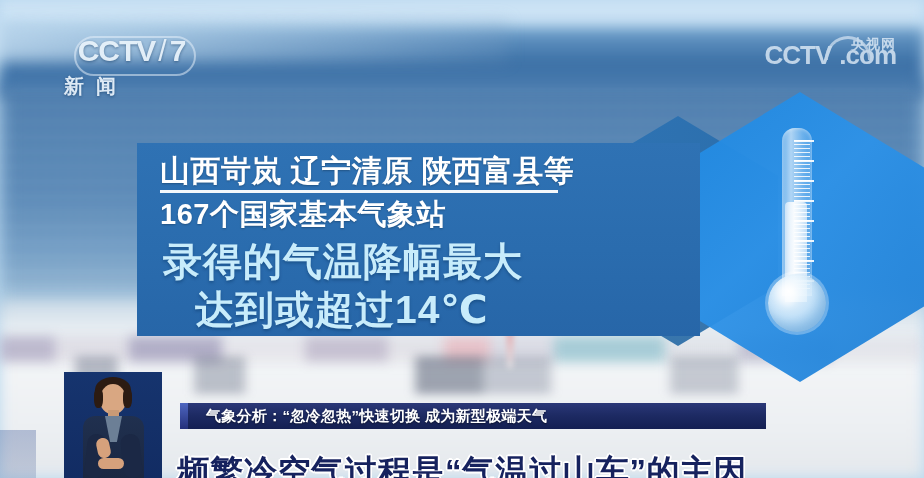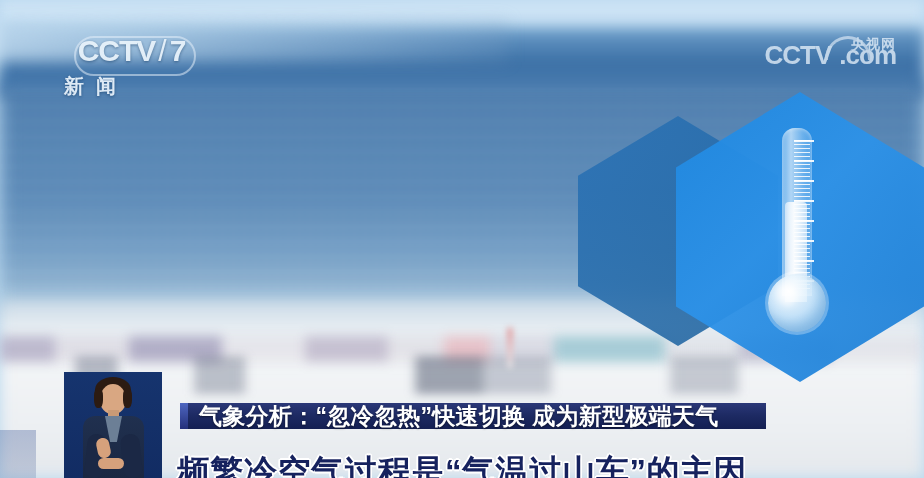--- a/index.html
+++ b/index.html
@@ -228,21 +228,21 @@
     background:#d6a17c;
   }
 
   
   .banner{
     position:absolute;left:188px;top:403px;width:578px;height:26px;
     background:linear-gradient(180deg,#2b3878 0%,#1d2a63 48%,#141f52 100%);
     display:flex;align-items:center;
   }
   .banner-txt{
-    margin-left:11px;font-size:23px;font-weight:700;color:#ffffff;
+    margin-left:18px;font-size:15px;font-weight:700;color:#ffffff;
     letter-spacing:.3px;white-space:nowrap;text-shadow:0 1px 2px rgba(0,0,0,.5);
   }
   .banner-accent{
     position:absolute;left:180px;top:403px;width:8px;height:26px;
     background:linear-gradient(180deg,#4e66c0,#24307a);
   }
 
   
   .subtitle{
     position:absolute;left:0;top:449px;width:924px;height:46px;
@@ -285,20 +285,27 @@
     <div class="thermo">
       <div class="th-tube"></div>
       <div class="th-fill"></div>
       <div class="th-ticks"></div>
       <div class="th-ticks-long"></div>
       <div class="th-bulb"></div>
       <div class="th-gloss"></div>
     </div>
   </div>
 
+  <div class="panel">
+    <div class="panel-line1">山西岢岚 辽宁清原 陕西富县等</div>
+    <div class="panel-underline"></div>
+    <div class="panel-line2">167个国家基本气象站</div>
+    <div class="panel-line3">录得的气温降幅最大</div>
+    <div class="panel-line4">达到或超过14℃</div>
+  </div>
 
   <div class="bug">
     <div class="bug-oval"></div>
     <div class="bug-row">
       <span class="bug-cctv">CCTV</span>
       <span class="bug-slash">/</span>
       <span class="bug-num">7</span>
     </div>
     <div class="bug-sub">新闻</div>
   </div>

